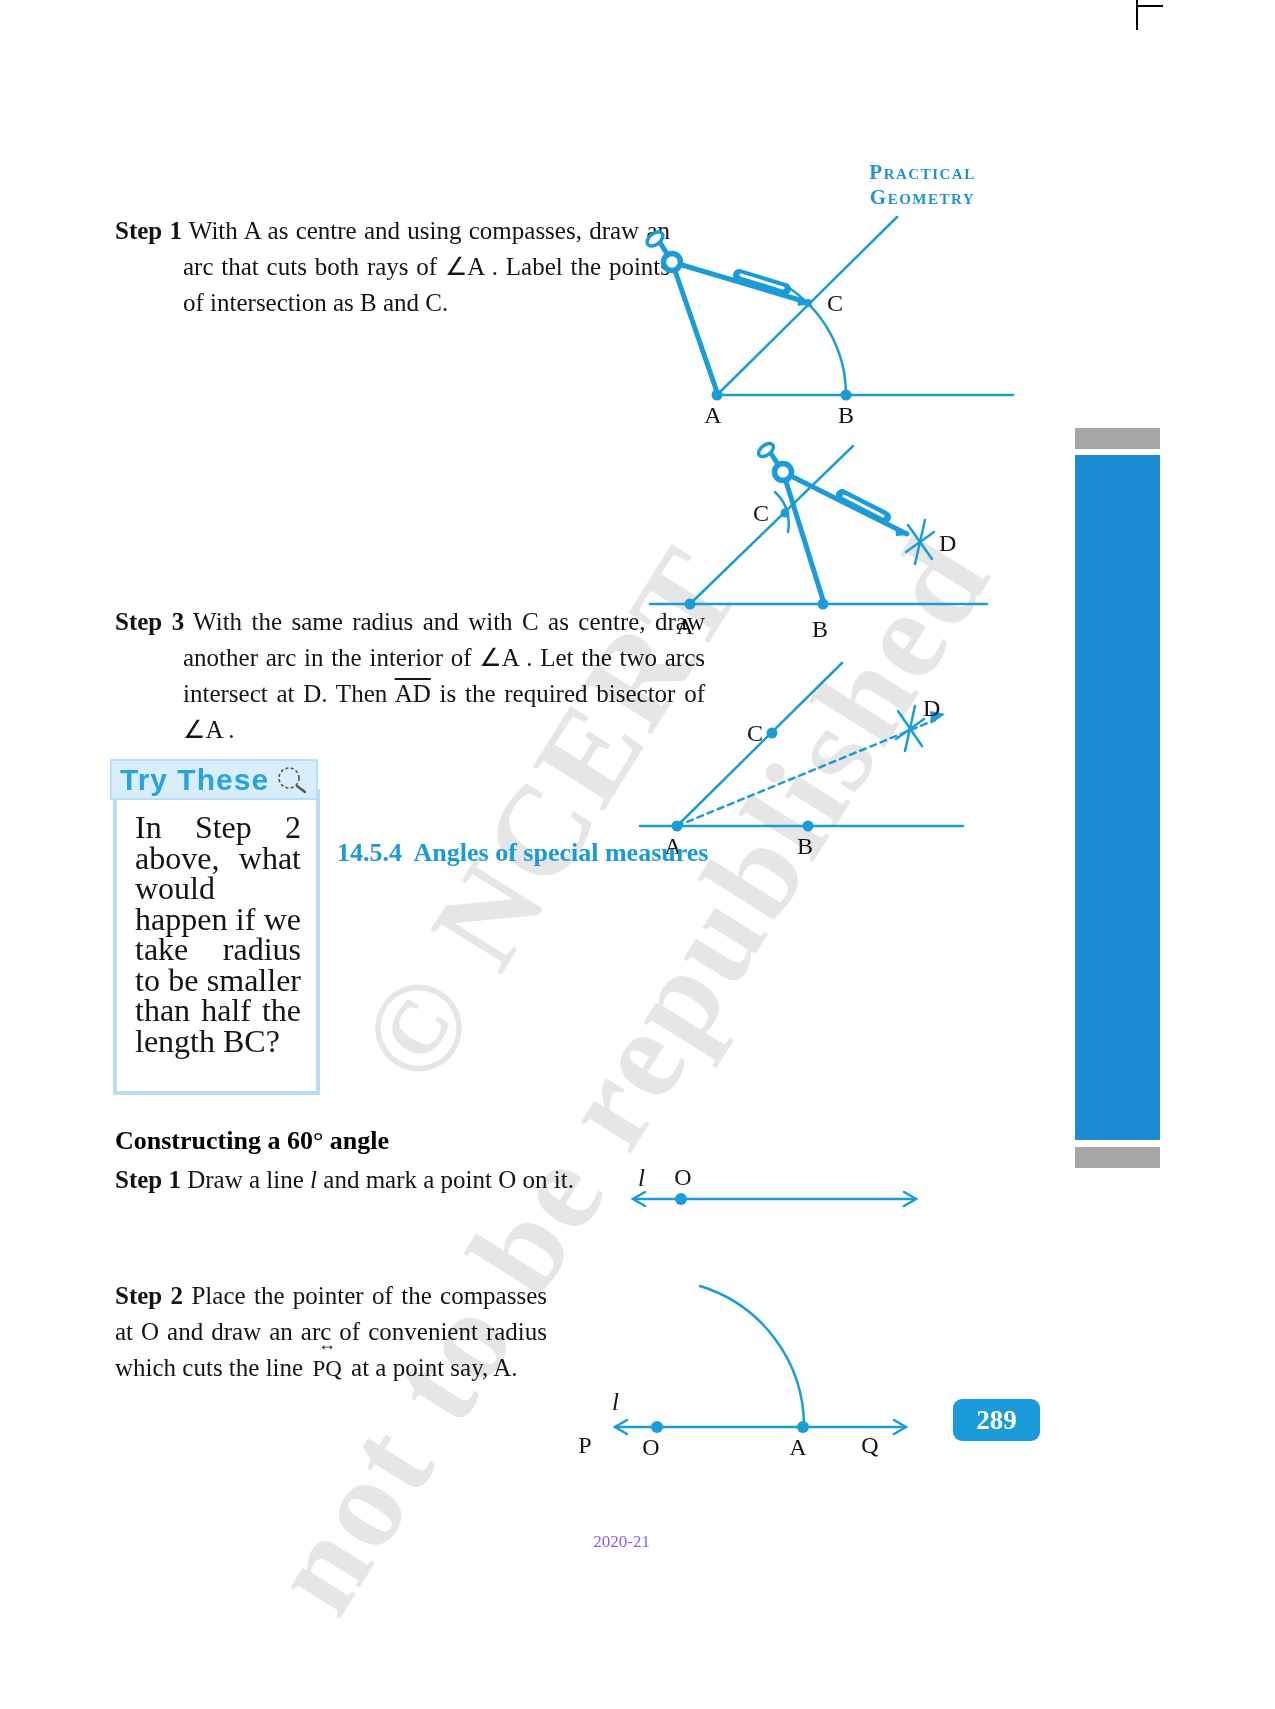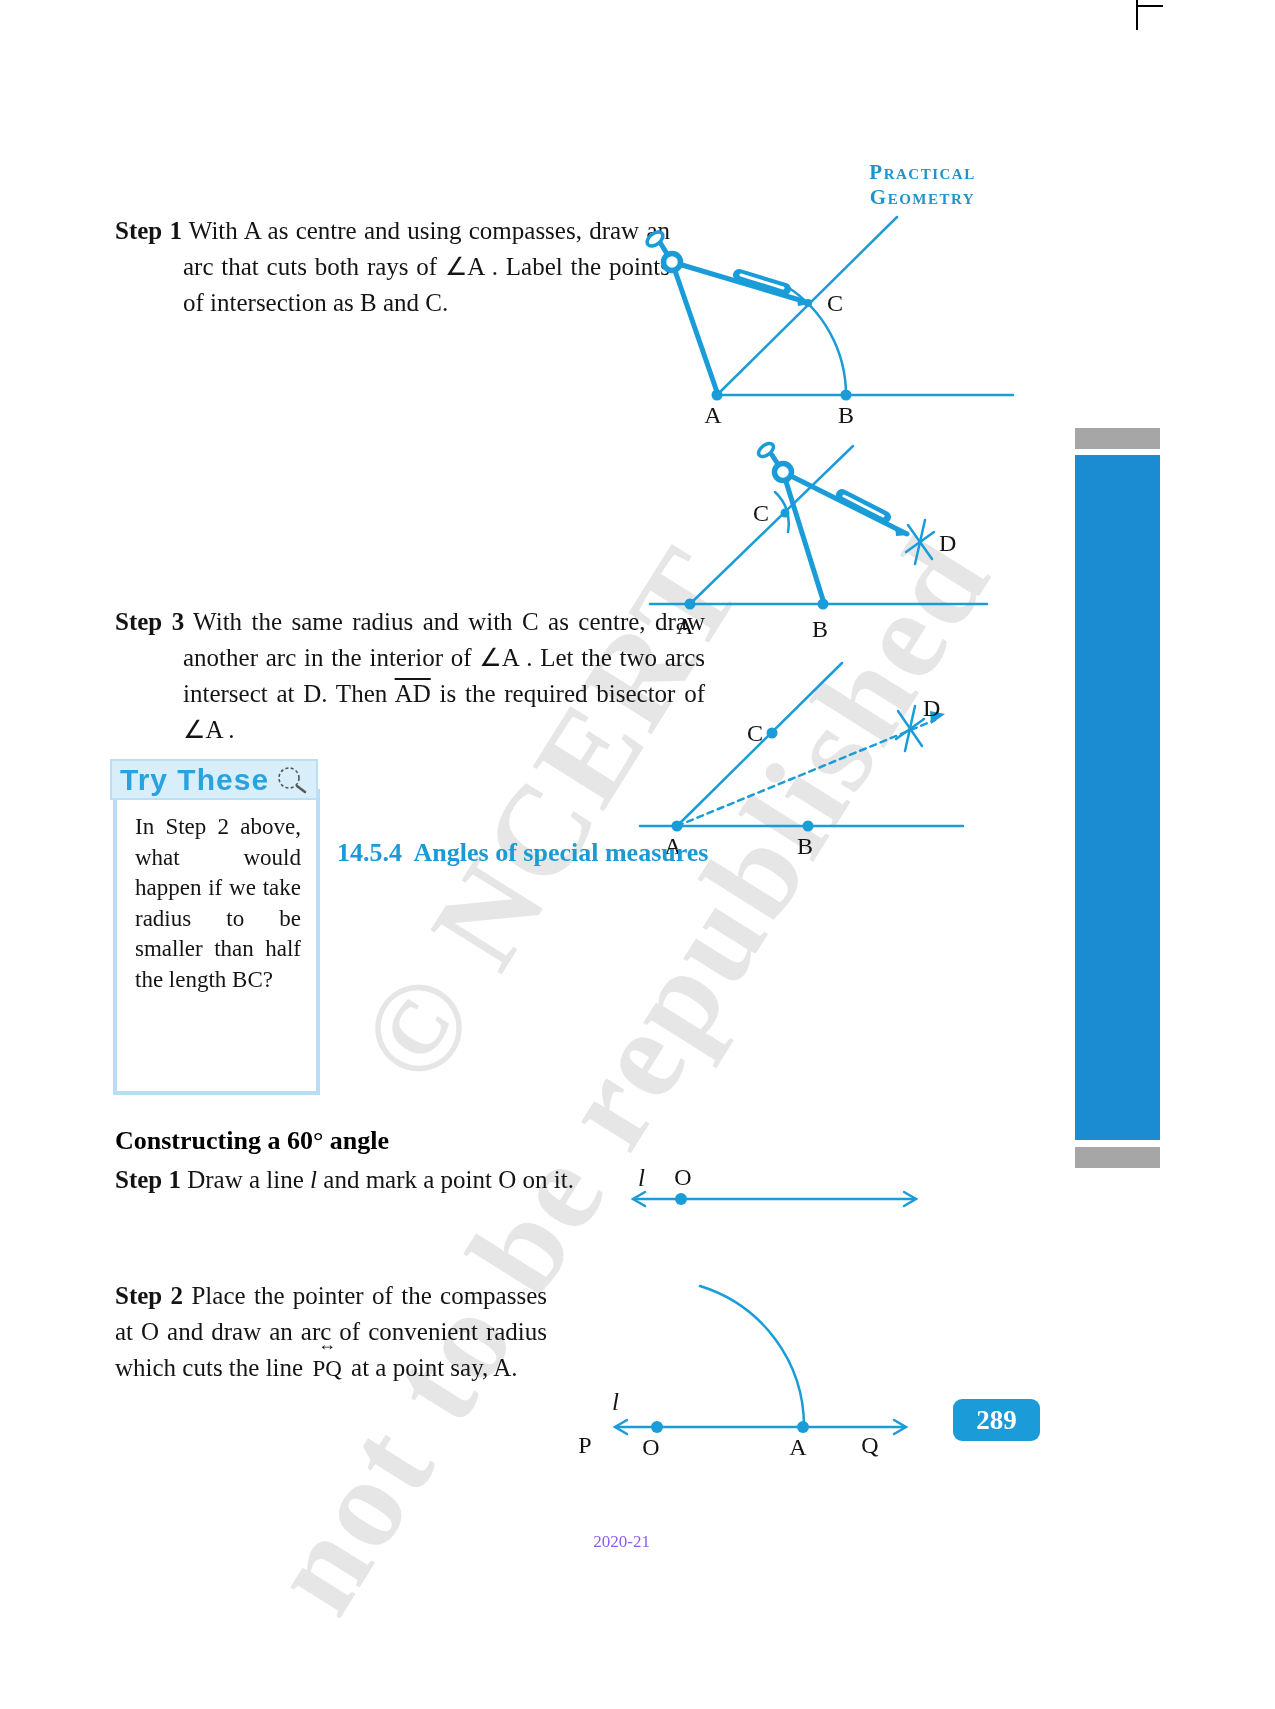--- a/index.html
+++ b/index.html
@@ -35,21 +35,21 @@
     border:4px solid #B9DDF4; background:#ffffff;
   }
   .trytitle {
     left:110px; top:759px; width:208px; height:41px;
     background:#D9EEFB; border:2px solid #BCDFF5;
     display:flex; align-items:center; padding:0 4px 0 8px; box-sizing:border-box;
     font-family:"Liberation Sans", sans-serif; font-weight:bold;
     font-size:30px; color:#29A3DD; letter-spacing:1px;
   }
   .trybody {
-    left:135px; top:812px; width:166px; font-size:23px; line-height:30.5px;
+    left:135px; top:812px; width:166px; font-size:32px; line-height:30.5px;
     text-align:justify; color:#141414;
   }
   
   .sectionhead { left:337px; top:838px; font-size:26px; font-weight:bold; color:#1B9AD6; }
   .sectionbody { left:337px; top:872px; width:548px; font-size:25px; line-height:33px; text-align:justify; color:#141414; }
   .blackhead { left:115px; top:1126px; font-size:26px; font-weight:bold; color:#000; }
   
   .bar { left:1075px; width:85px; }
   .bar-gray { background:#A6A6A6; height:21px; }
   .bar-blue { background:#1C8CD2; top:455px; height:685px; }

